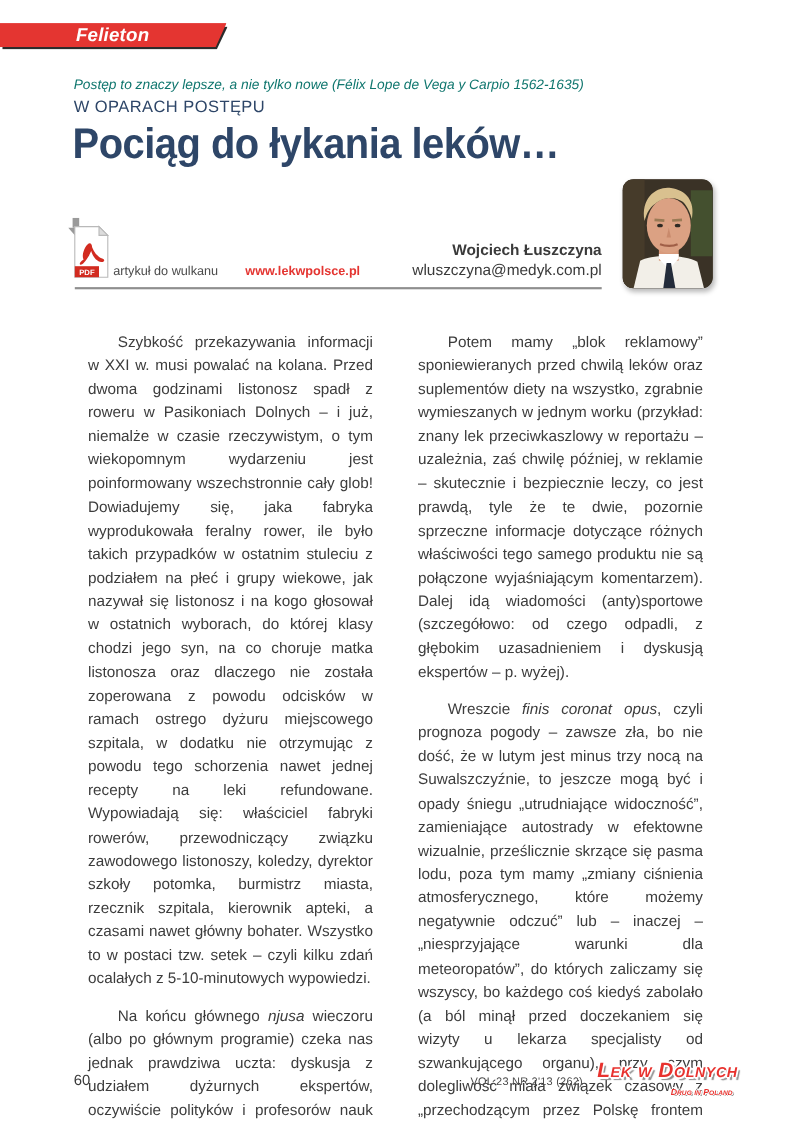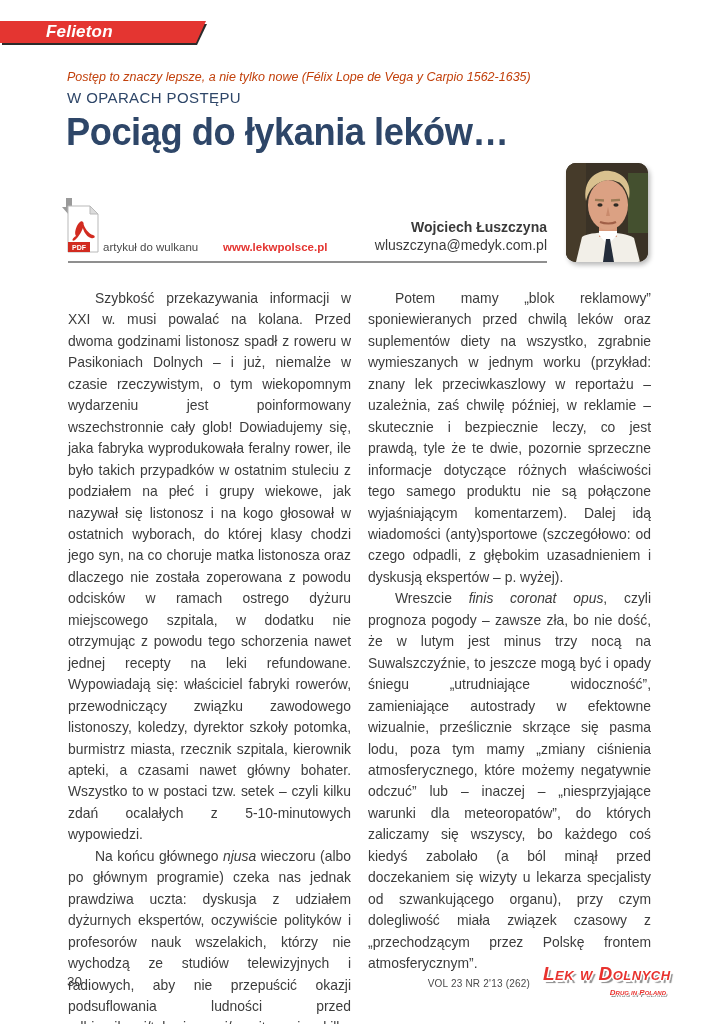--- a/index.html
+++ b/index.html
@@ -13,26 +13,26 @@
     background:#2b2b2b;
     clip-path:polygon(0 0,100% 0,calc(100% - 10px) 100%,0 100%);
   }
   .banner{
     position:absolute;left:0;top:21px;width:206px;height:22px;
     clip-path:polygon(0 0,100% 0,calc(100% - 10px) 100%,0 100%);
     display:flex;align-items:center;
   }
   .banner-label{
     color:#fff;font-style:italic;font-weight:bold;font-size:17px;
-    padding-left:46px;letter-spacing:0.2px;
+    padding-left:69px;letter-spacing:0.2px;
   }
   
   .epigraph{
     position:absolute;left:67px;top:70px;width:560px;
-    font-style:italic;font-size:12.5px;color:#c2410c;
+    font-style:italic;font-size:12.5px;color:#0f766e;
   }
   .kicker{
     position:absolute;left:67px;top:89px;
     font-size:15px;color:#2e4668;letter-spacing:0.4px;
   }
   .title{
     position:absolute;left:66px;top:110px;white-space:nowrap;
     font-size:39px;font-weight:bold;color:#2e4668;letter-spacing:-0.5px;
     transform:scaleX(0.93);transform-origin:left center;
   }
@@ -61,21 +61,21 @@
     position:absolute;left:68px;top:261px;width:479px;height:2px;background:#8f8f8f;
   }
   
   .col{
     position:absolute;top:288px;width:283px;
     font-size:13.9px;line-height:21.45px;color:#3c3c3c;
     text-align:justify;hyphens:auto;-webkit-hyphens:auto;
   }
   .col-left{left:68px;}
   .col-right{left:368px;}
-  .col p{margin:0;}
+  .col p{margin:12px;}
   .col p.indent{text-indent:27px;}
   .col em{font-style:italic;}
   
   .page-number{
     position:absolute;left:67px;top:974px;font-size:13.5px;color:#3a3a3a;
   }
   .issue{
     position:absolute;left:380px;top:978px;width:150px;text-align:right;
     font-size:10px;color:#4a4a4a;letter-spacing:0.2px;
   }
@@ -168,20 +168,20 @@
 
   <div class="col col-left">
       <p class="indent"><span>Szybkość przekazywania informacji w XXI w. musi powalać na kolana. Przed dwoma godzinami listonosz spadł z roweru w Pasikoniach Dolnych – i już, niemalże w czasie rzeczywistym, o tym wiekopomnym wydarzeniu jest poinformowany wszechstronnie cały glob! Dowiadujemy się, jaka fabryka wyprodukowała feralny rower, ile było takich przypadków w ostatnim stuleciu z podziałem na płeć i grupy wiekowe, jak nazywał się listonosz i na kogo głosował w ostatnich wyborach, do której klasy chodzi jego syn, na co choruje matka listonosza oraz dlaczego nie została zoperowana z powodu odcisków w ramach ostrego dyżuru miejscowego szpitala, w dodatku nie otrzymując z powodu tego schorzenia nawet jednej recepty na leki refundowane. Wypowiadają się: właściciel fabryki rowerów, przewodniczący związku zawodowego listonoszy, koledzy, dyrektor szkoły potomka, burmistrz miasta, rzecznik szpitala, kierownik apteki, a czasami nawet główny bohater. Wszystko to w postaci tzw. setek – czyli kilku zdań ocalałych z 5-10-minutowych wypowiedzi.</span></p>
       <p class="indent"><span>Na końcu głównego </span><em>njusa</em><span> wieczoru (albo po głównym programie) czeka nas jednak prawdziwa uczta: dyskusja z udziałem dyżurnych ekspertów, oczywiście polityków i profesorów nauk wszelakich, którzy nie wychodzą ze studiów telewizyjnych i radiowych, aby nie przepuścić okazji podsuflowania ludności przed odbiornikami/telewizorami/monitorami kilku bezcennych prawd, które pozwolą zająć ich umysły, „ocieplając wizerunek”.</span></p>
     </div>
   <div class="col col-right">
       <p class="indent"><span>Potem mamy „blok reklamowy” sponiewieranych przed chwilą leków oraz suplementów diety na wszystko, zgrabnie wymieszanych w jednym worku (przykład: znany lek przeciwkaszlowy w reportażu – uzależnia, zaś chwilę później, w reklamie – skutecznie i bezpiecznie leczy, co jest prawdą, tyle że te dwie, pozornie sprzeczne informacje dotyczące różnych właściwości tego samego produktu nie są połączone wyjaśniającym komentarzem). Dalej idą wiadomości (anty)sportowe (szczegółowo: od czego odpadli, z głębokim uzasadnieniem i dyskusją ekspertów – p. wyżej).</span></p>
       <p class="indent"><span>Wreszcie </span><em>finis coronat opus</em><span>, czyli prognoza pogody – zawsze zła, bo nie dość, że w lutym jest minus trzy nocą na Suwalszczyźnie, to jeszcze mogą być i opady śniegu „utrudniające widoczność”, zamieniające autostrady w efektowne wizualnie, prześlicznie skrzące się pasma lodu, poza tym mamy „zmiany ciśnienia atmosferycznego, które możemy negatywnie odczuć” lub – inaczej – „niesprzyjające warunki dla meteoropatów”, do których zaliczamy się wszyscy, bo każdego coś kiedyś zabolało (a ból minął przed doczekaniem się wizyty u lekarza specjalisty od szwankującego organu), przy czym dolegliwość miała związek czasowy z „przechodzącym przez Polskę frontem atmosferycznym”.</span></p>
     </div>
 
-  <div class="page-number">30</div>
+  <div class="page-number">60</div>
   <div class="issue">VOL 23 NR 2'13 (262)</div>
   <div class="logo">
     <div class="logo-main">Lek w Dolnych</div>
     <div class="logo-sub">Drug in Poland</div>
   </div>
 
 </div>
 
 </body></html>

